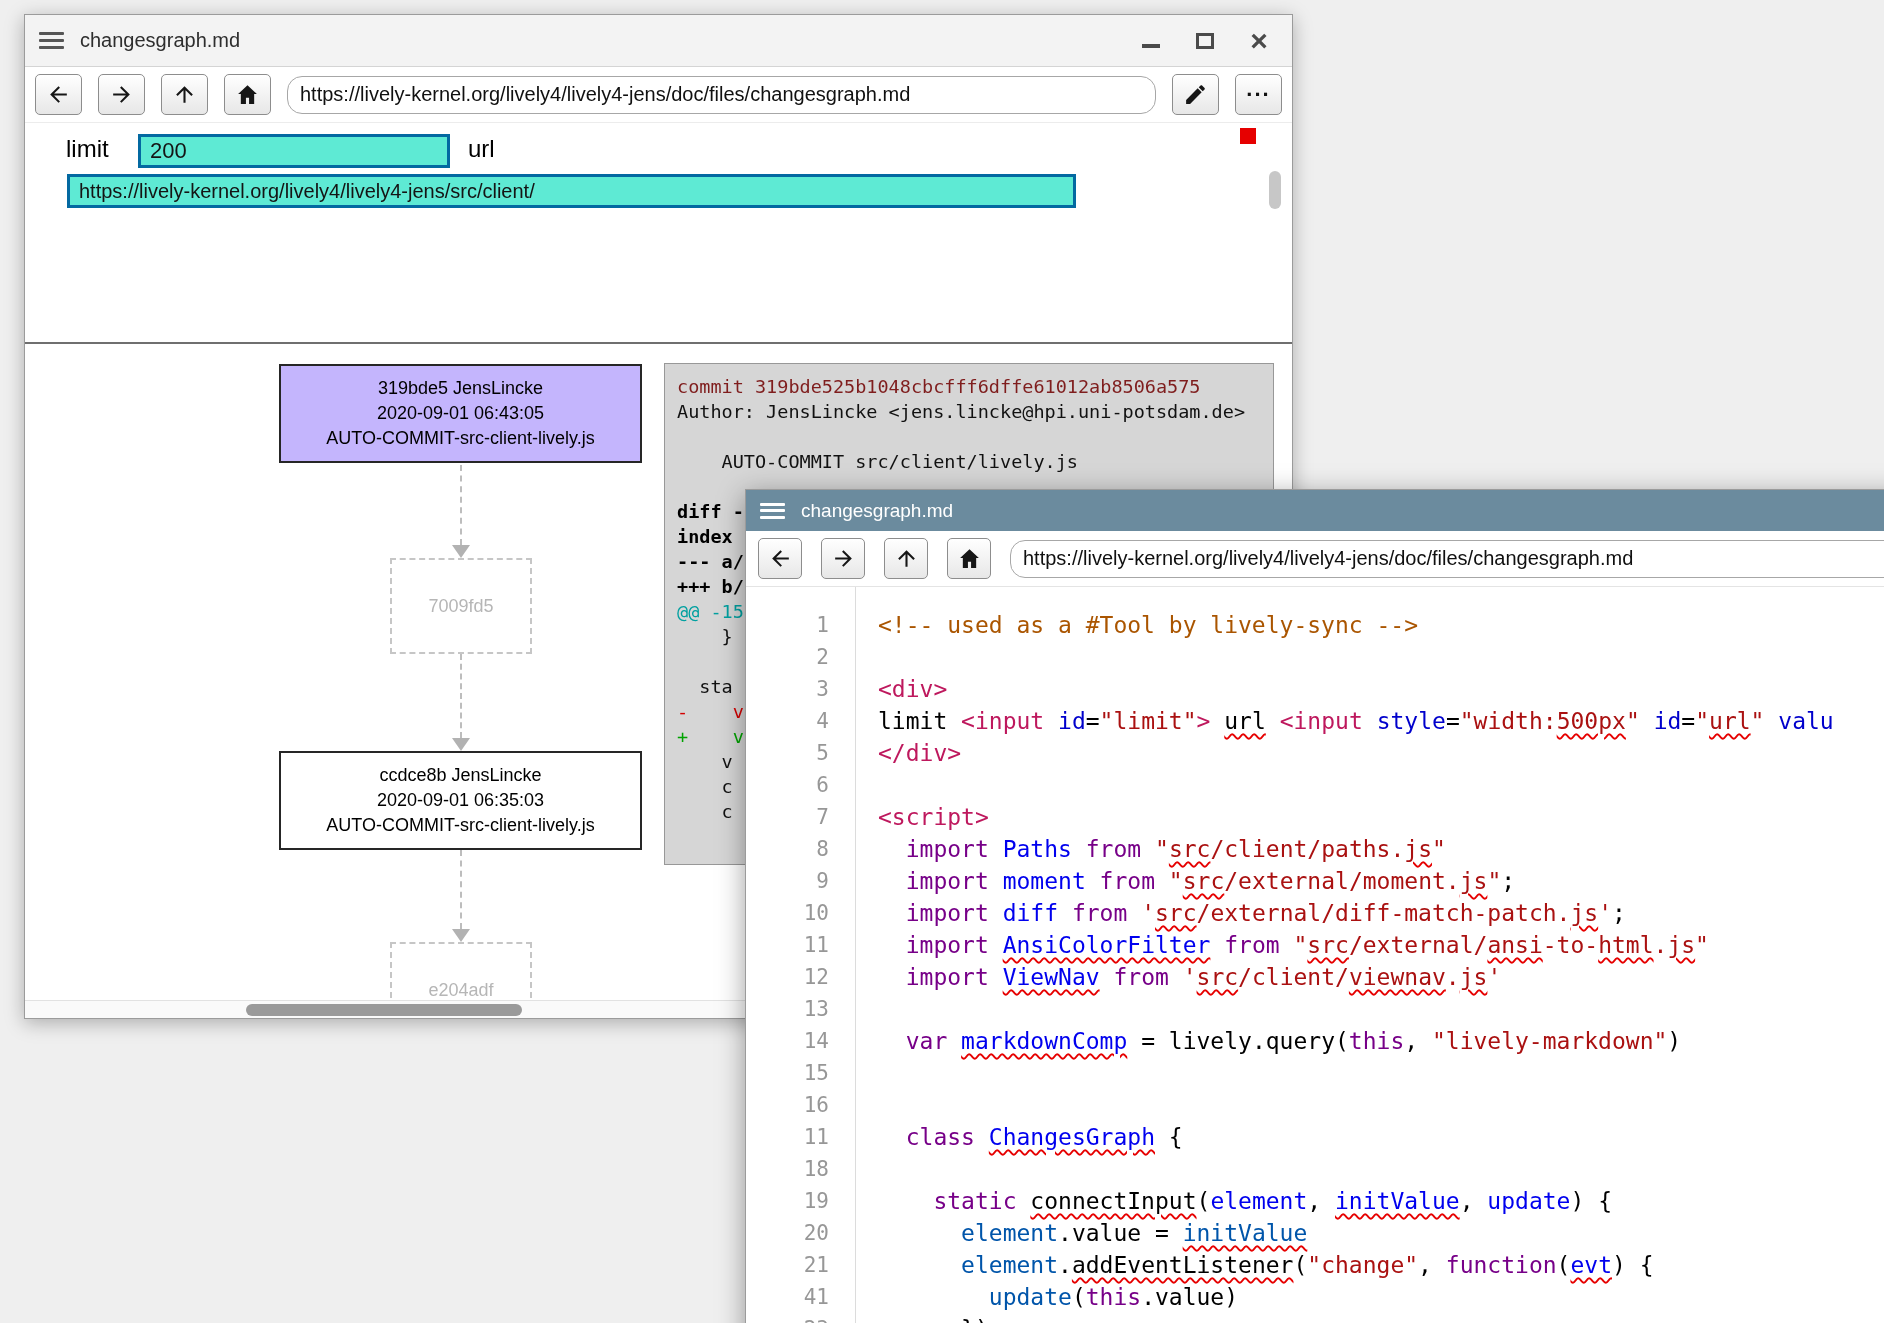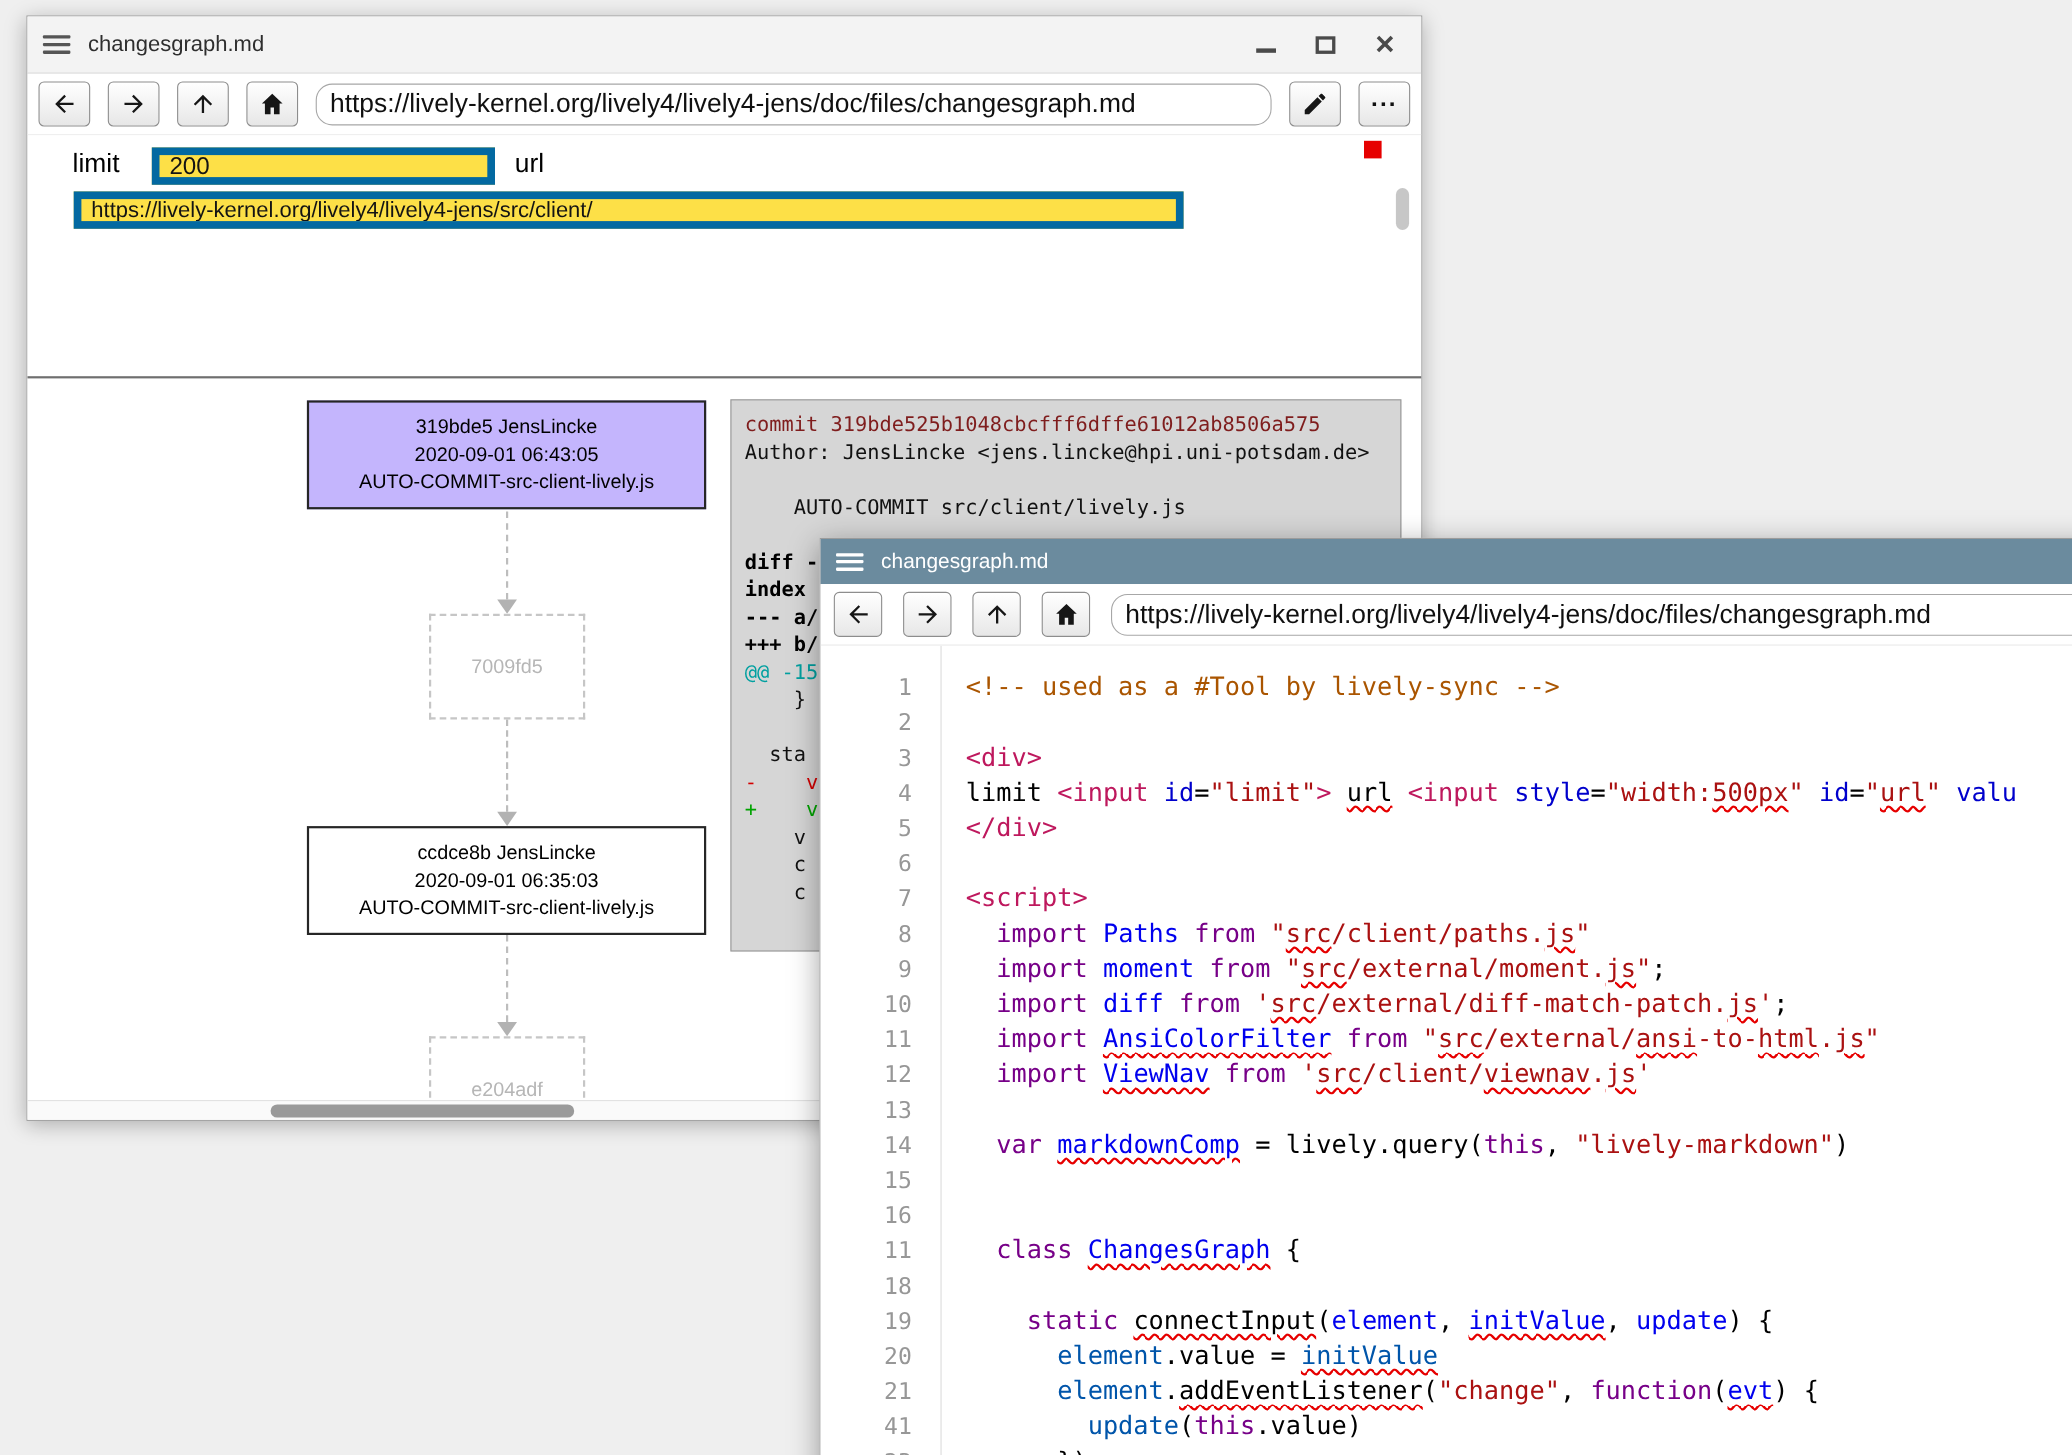--- a/index.html
+++ b/index.html
@@ -36,28 +36,28 @@
 
   
   .navbar{display:flex;align-items:center;gap:16px;padding:7px 10px;background:#fff;flex:0 0 auto;border-bottom:1px solid #ececec}
   .navbar.front{gap:19px;padding:7px 12px;border-bottom:1px solid #e4e4e4}
   .nav-btn{width:47px;height:41px;flex:0 0 auto;border:1px solid #8d8d8d;border-radius:5px;
            background:linear-gradient(#ffffff,#e7e7e7);display:flex;align-items:center;justify-content:center;cursor:pointer}
   .navbar.front .nav-btn{width:44px}
   .nav-btn svg{width:25px;height:25px;fill:#161616}
   .nav-btn.dots{font-weight:bold;font-size:22px;letter-spacing:2px;color:#111;padding-bottom:12px}
   .url-field{flex:1;min-width:0;height:38px;border:1px solid #a7a7a7;border-radius:15px;background:#fff;
-             padding:0 12px;font-size:24px;color:#101010;font-family:"Liberation Sans",sans-serif}
+             padding:0 12px;font-size:20px;color:#101010;font-family:"Liberation Sans",sans-serif}
 
   
   .md-content{position:relative;height:219px;flex:0 0 auto;background:#fff}
   .form-label{position:absolute;font-size:24px;color:#000}
   .lbl-limit{left:41px;top:12px}
   .lbl-url{left:443px;top:12px}
-  .flat-input{position:absolute;background:#fde047;border:7px solid #0369a1;color:#141414;
+  .flat-input{position:absolute;background:#5eead4;border:3px solid #0369a1;color:#141414;
               font-family:"Liberation Sans",sans-serif;padding:0 9px}
   .limit-input{left:113px;top:11px;width:312px;height:34px;font-size:22px}
   .url-input{left:42px;top:51px;width:1009px;height:34px;font-size:20px}
   .red-indicator{position:absolute;left:1215px;top:5px;width:16px;height:16px;background:#e60000}
   .v-thumb{position:absolute;right:11px;top:48px;width:12px;height:38px;background:#c7c7c7;border-radius:6px}
 
   
   .graph-pane{position:relative;flex:1;background:#fff;border-top:2px solid #6f6f6f;overflow:hidden}
   .commit-node{position:absolute;width:363px;height:99px;border:2px solid #262626;background:#fff;
                text-align:center;font-size:18px;line-height:25px;padding-top:10px;cursor:pointer}

